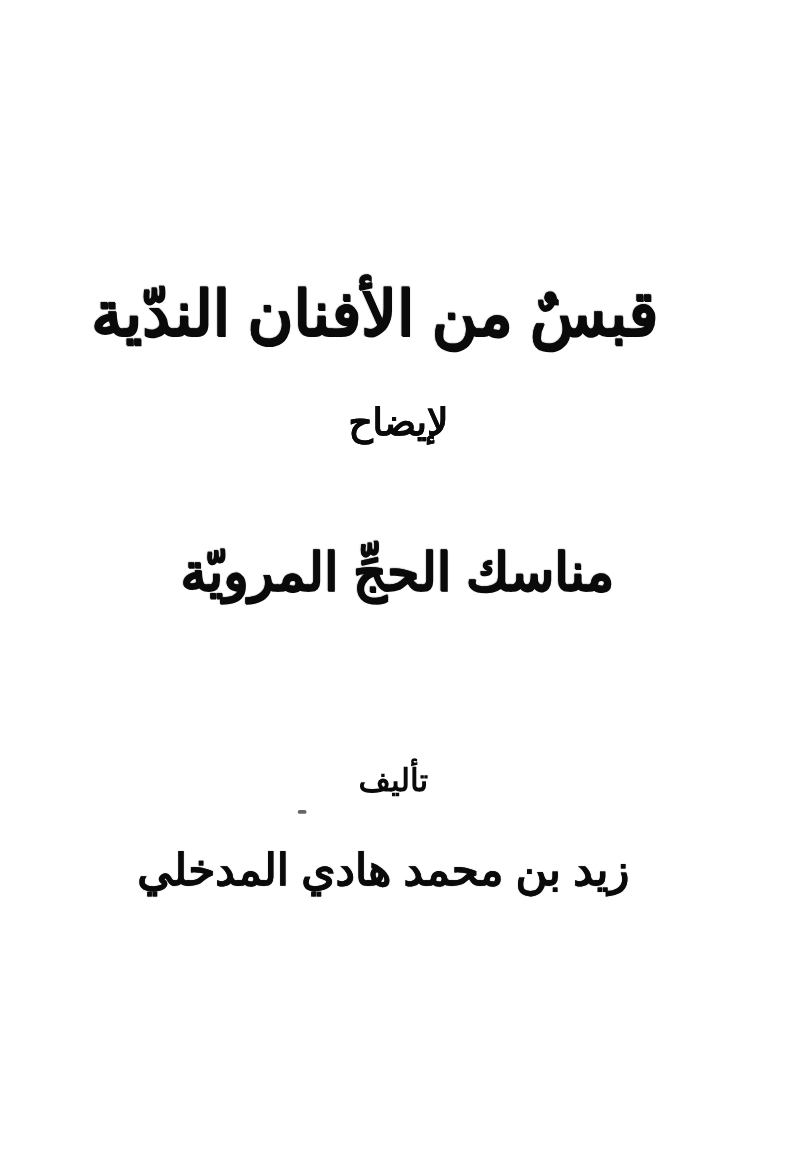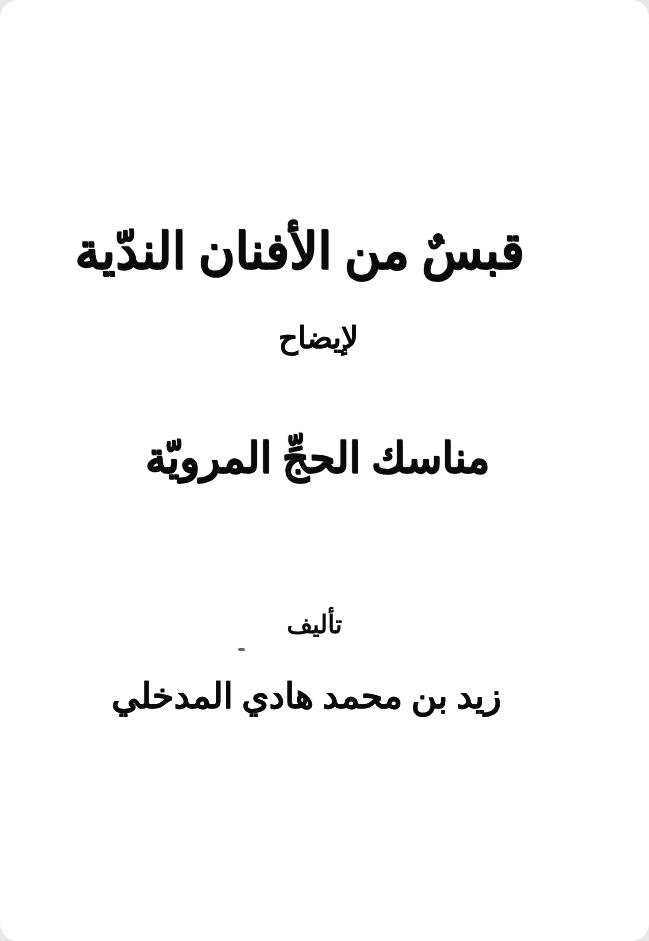--- a/index.html
+++ b/index.html
@@ -8,23 +8,22 @@
     background: #e8e8e8;
   }
   .page {
     position: relative;
     width: 649px;
     height: 941px;
     margin: 0 auto;
     background: #ffffff;
     overflow: hidden;
     direction: rtl;
-    font-family: Liberation Serif, serif;
+    font-family: Liberation Sans, sans-serif;
     color: #0a0a0a;
-    border-radius: 18px;
   }
   .textline {
     position: absolute;
     left: 0;
     right: 0;
     text-align: center;
     white-space: nowrap;
     color: #0a0a0a;
   }
   

